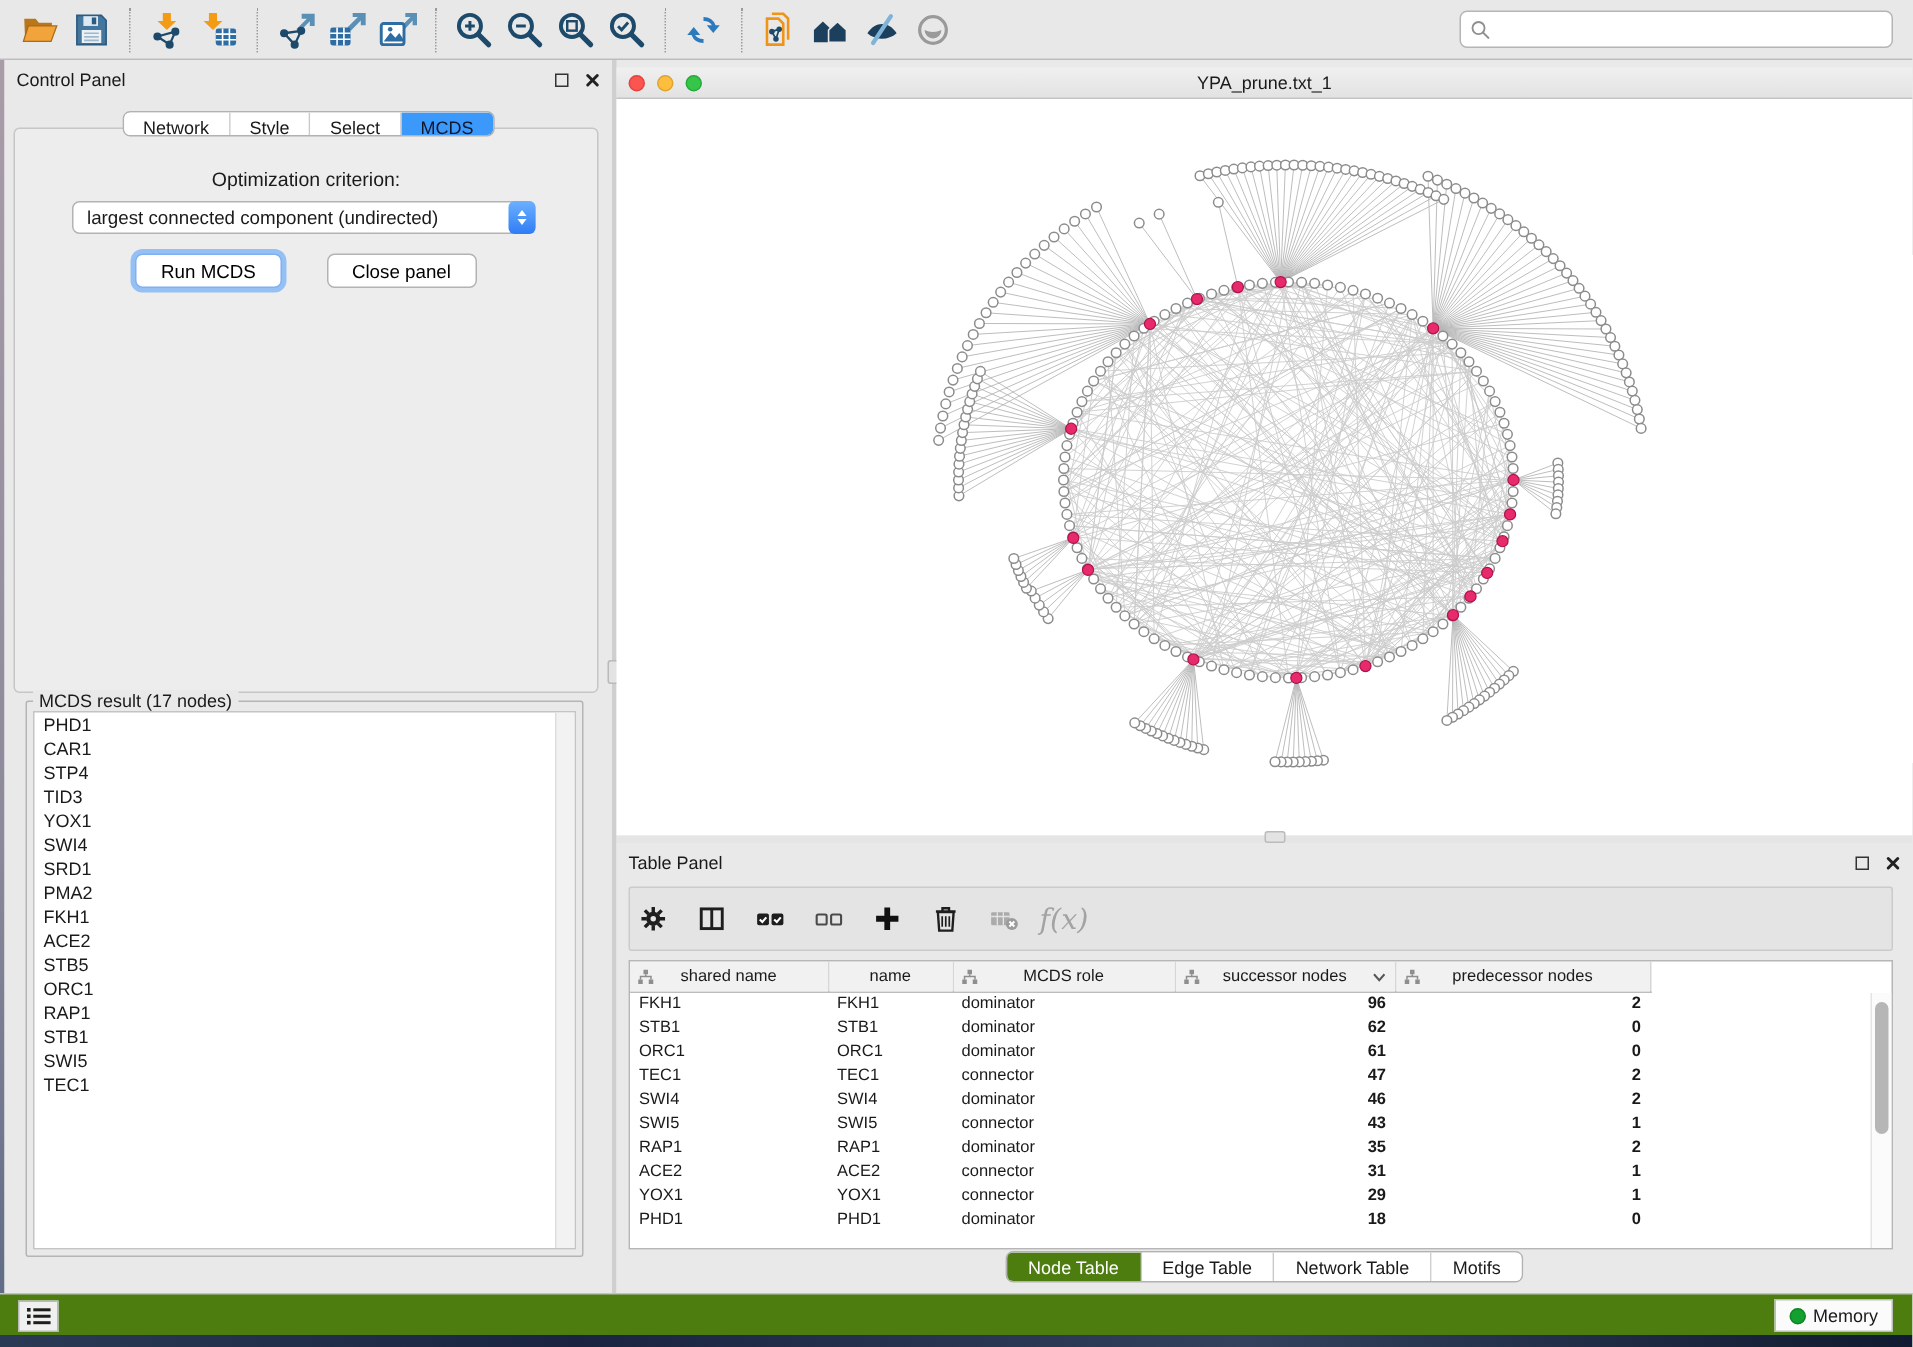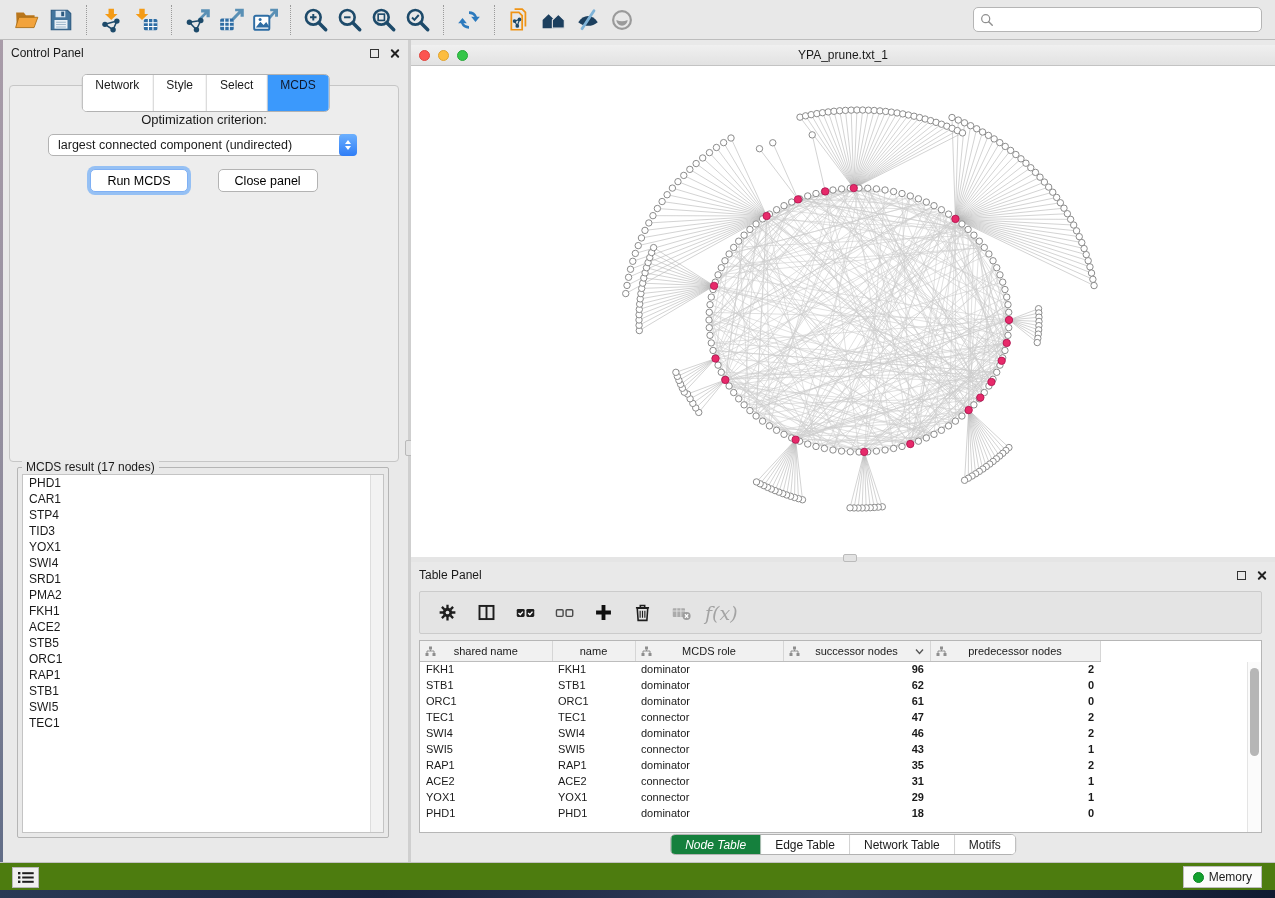--- a/index.html
+++ b/index.html
@@ -26,21 +26,21 @@
   .control-panel { position:absolute; left:3px; top:40px; width:405px; height:822px; background:#e9e9e9; }
   .panel-titlebar { height:26px; display:flex; align-items:center; padding:0 8px; font-size:12px; }
   .panel-title { flex:1; }
   .win-ctls { display:flex; gap:10px; align-items:center; }
   .float-icon { width:9px; height:9px; border:1.5px solid #333; display:inline-block; }
   .x-icon { position:relative; width:11px; height:11px; display:inline-block; }
   .x-icon::before,.x-icon::after { content:""; position:absolute; left:5px; top:0; width:2px; height:11px; background:#222; border-radius:1px; }
   .x-icon::before { transform:rotate(45deg); } .x-icon::after { transform:rotate(-45deg); }
 
   .seg-tabs { position:absolute; top:34px; left:50%; transform:translateX(-50%); display:flex; z-index:3;
-              border:1px solid #b2b2b2; border-radius:5px; background:#fff; overflow:hidden; height:38px; }
+              border:1px solid #b2b2b2; border-radius:5px; background:#fff; overflow:hidden; height:17px; }
   .seg { padding:2px 13px; font-size:12px; line-height:16px; border-right:1px solid #c9c9c9; background:#fff; cursor:pointer; }
   .seg:last-child { border-right:none; }
   .seg.active { background:#3b99fc; color:#0f172a; }
 
   .tab-content { position:absolute; left:6px; right:9px; top:45px; height:377px; background:#ededed;
                  border:1px solid #c6c6c6; border-radius:4px; }
   .opt-label { text-align:center; margin-top:26px; font-size:13px; }
   .criterion-select { position:absolute; left:38px; right:41px; top:48px; height:22px; background:#fff;
                       border:1px solid #b3b3b3; border-radius:5px; display:flex; align-items:center; cursor:pointer; }
   .criterion-select .val { flex:1; font-size:12.5px; padding-left:9px; white-space:nowrap; }
@@ -73,41 +73,41 @@
   .light { width:11px; height:11px; border-radius:50%; }
   .light.red { background:#fc5450; border:1px solid #e0443e; }
   .light.yellow { background:#fdbd3e; border:1px solid #e0a32e; }
   .light.green { background:#35c649; border:1px solid #27a83a; }
   .net-canvas { position:absolute; left:0; right:0; top:21px; bottom:0; background:#fff; }
   .net-canvas svg { width:100%; height:100%; display:block; }
 
   
   .table-panel { position:absolute; left:411px; top:562px; right:0; height:300px; background:#e9e9e9; }
   .tbl-toolbar { position:absolute; left:8px; right:13px; top:29px; height:43px; background:#e4e4e4;
-                 border:1px solid #cbcbcb; border-radius:2px; display:flex; align-items:center; gap:9px; padding-left:12px; }
+                 border:1px solid #cbcbcb; border-radius:2px; display:flex; align-items:center; gap:9px; padding-left:0; }
   .ttbtn { width:30px; height:30px; display:flex; align-items:center; justify-content:center; background:none; border:none; cursor:pointer; }
   .ttbtn svg { width:21px; height:21px; }
   .fx { font-family:"DejaVu Serif","Liberation Serif",serif; font-style:italic; font-size:19px; color:#a3a3a3; }
 
   .tbl-wrap { position:absolute; left:8px; right:13px; top:78px; height:193px; background:#ffffff; border:1px solid #b6b6b6; overflow:hidden; }
   table { border-collapse:collapse; table-layout:fixed; }
   th { height:20px; background:#f1f1f1; border-right:1px solid #d6d6d6; border-bottom:1px solid #bdbdbd;
        font-size:11px; font-weight:normal; position:relative; text-align:center; }
   th .hicon { position:absolute; left:5px; top:5px; }
   th .sort { position:absolute; right:6px; top:7px; }
   td { height:16px; font-size:11px; padding:0 6px; white-space:nowrap; overflow:hidden; }
   td.num { text-align:right;font-weight:bold; }
   .tbl-scroll { position:absolute; right:0; top:21px; bottom:0; width:14px; background:#fbfbfb; border-left:1px solid #e4e4e4; }
   .tbl-thumb { position:absolute; left:2px; top:6px; width:9px; height:88px; background:#b6b6b6; border-radius:5px; }
 
   .bottom-tabs { position:absolute; top:272px; left:50%; transform:translateX(-50%); display:flex; height:21px;
                  border:1px solid #b2b2b2; border-radius:5px; background:#fff; overflow:hidden; }
   .btab { padding:2px 14px; font-size:12px; line-height:16px; border-right:1px solid #c9c9c9; background:#fff; cursor:pointer; }
   .btab:last-child { border-right:none; }
-  .btab.active { background:#15803d; color:#fff;font-style:italic; }
+  .btab.active { background:#4d7c0f; color:#fff; }
 
   
   .status-bar { position:absolute; left:0; right:0; top:862px; height:28px; background:#4d7c0f; border-top:1px solid #c2c2c2; }
   .status-left-btn { position:absolute; left:12px; top:4px; width:27px; height:21px; background:#f0f0f0;
                      border:1px solid #b9b9b9; display:flex; align-items:center; justify-content:center; cursor:pointer; }
   .memory-btn { position:absolute; right:13px; top:3px; height:22px; background:#fbfbfb; border:1px solid #bdbdbd;
                 display:flex; align-items:center; gap:5px; padding:0 9px; font-size:12px; cursor:pointer; }
   .mem-dot { width:11px; height:11px; border-radius:50%; background:#12a02e; border:1px solid #0c8423; }
 </style>
 </head>

